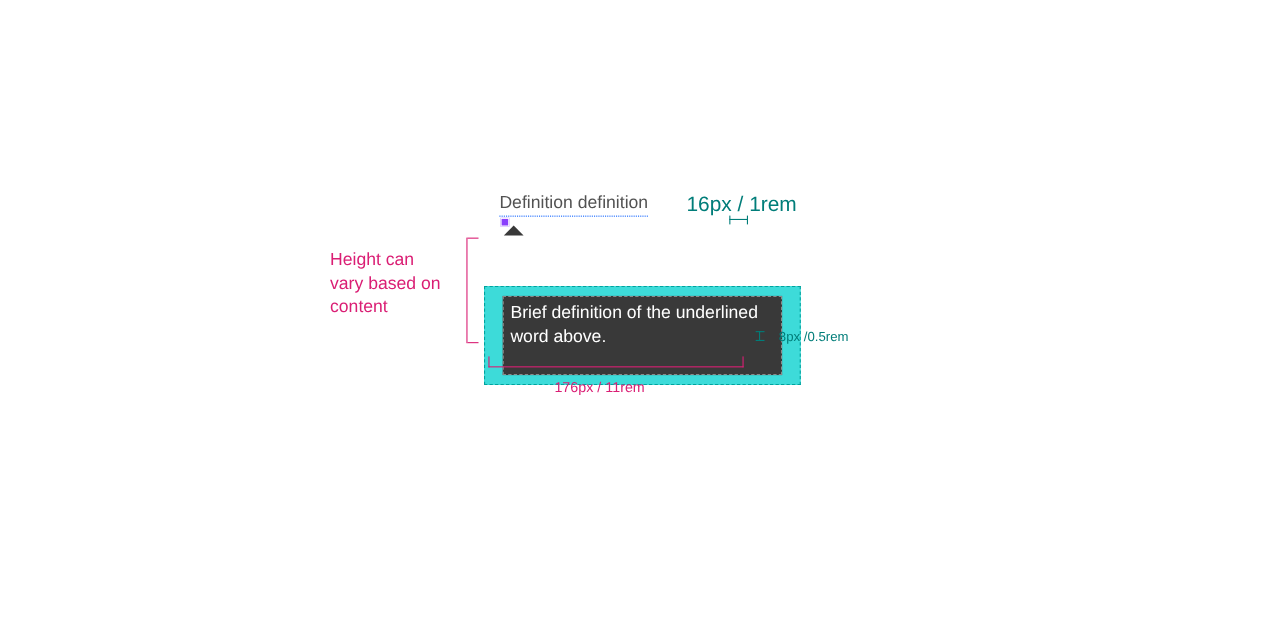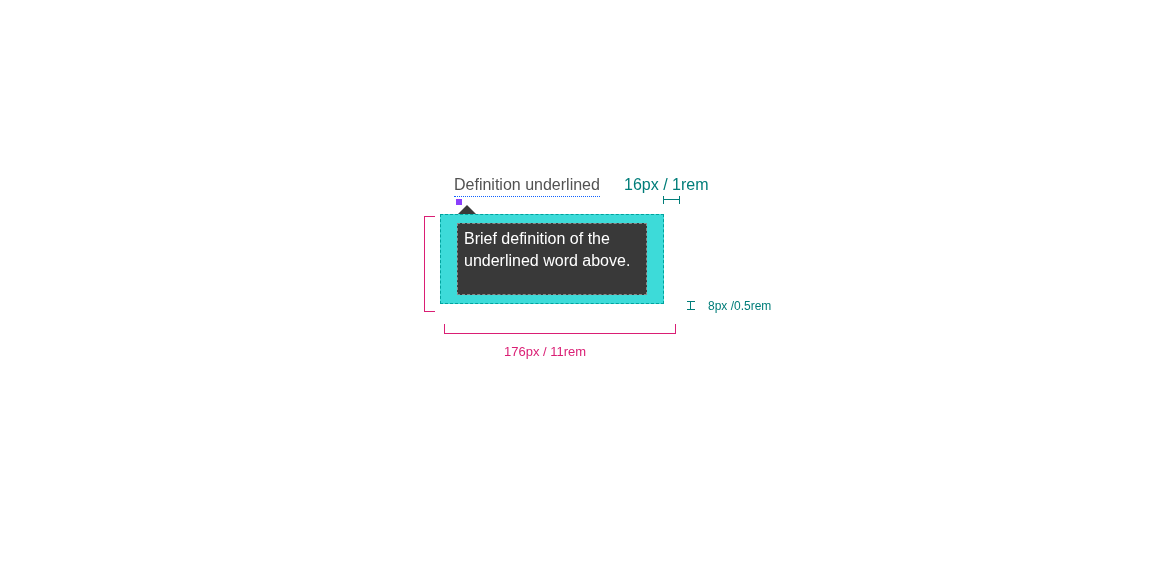--- a/index.html
+++ b/index.html
@@ -55,24 +55,25 @@
     position: absolute;
     left: 18px;
     top: -9px;
     width: 0; height: 0;
     border-left: 9px solid transparent;
     border-right: 9px solid transparent;
     border-bottom: 9px solid var(--dark);
   }
   
   .pad-box {
-    width: 224px;
+    width: 288px;
     background: var(--teal-light);
     padding: 8px 16px; 
     border: 1px dashed #00a39e;
+    margin-top: 46px;
   }
   .tip-body {
     background: var(--dark);
     color: #ffffff;
     font-size: 16px;
     line-height: 1.4;
     padding: 4px 6px 4px 6px;
     border: 1px dashed #8a8a8a;
     min-height: 72px;
   }
@@ -133,21 +134,21 @@
   }
   .ann-bottom-bracket::before { left: 0; }
   .ann-bottom-bracket::after  { right: 0; }
 
   
   .ann-tr-text {
     position: absolute;
     left: 624px;
     top: 176px;
     color: var(--teal);
-    font-size: 16px;
+    font-size: 19px;
   }
   .ann-tr-bracket {
     position: absolute;
     left: 663px;
     top: 199px;
     width: 17px;
     height: 8px;
     border-top: 1.5px solid var(--teal);
   }
   .ann-tr-bracket::before,
@@ -186,31 +187,32 @@
     border-top:1.5px solid var(--teal);
   }
   .ann-r-bracket::before{ top:0; }
   .ann-r-bracket::after{ bottom:0; }
 </style>
 </head>
 <body>
 
 <div class="stage">
 
-  <span class="trigger">Definition underlined</span>
+  <span class="trigger">Definition definition</span>
   <span class="caret-handle"></span>
 
   <div class="tip-anchor">
     <div class="tip-caret"></div>
     <div class="pad-box">
       <div class="tip-body">Brief definition of the underlined word above.</div>
     </div>
   </div>
 
   <div class="ann-left-bracket"></div>
+  <div class="ann-left-text">Height can vary based on content</div>
 
   <div class="ann-bottom-bracket"></div>
   <div class="ann-bottom-text">176px / 11rem</div>
 
   <div class="ann-tr-bracket"></div>
   <div class="ann-tr-text">16px / 1rem</div>
 
   <div class="ann-r-bracket"></div>
   <div class="ann-r-text">8px /0.5rem</div>
 

